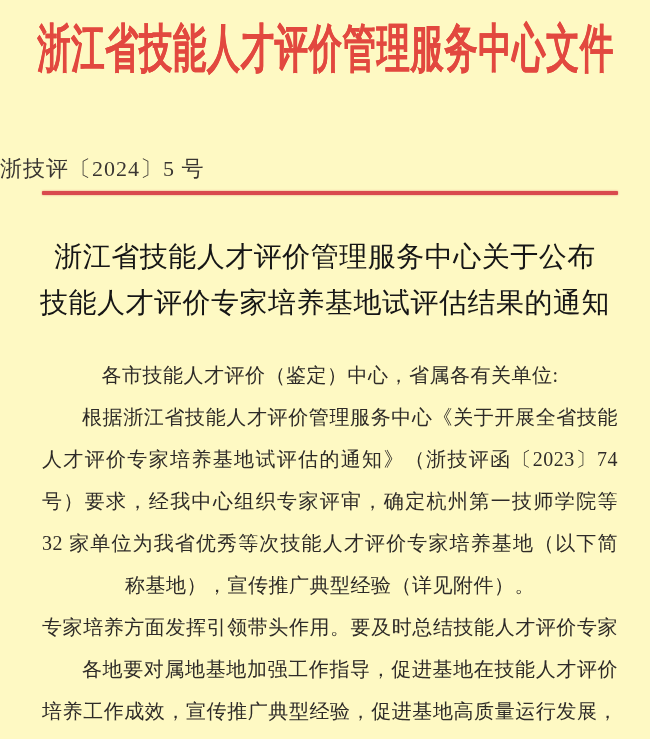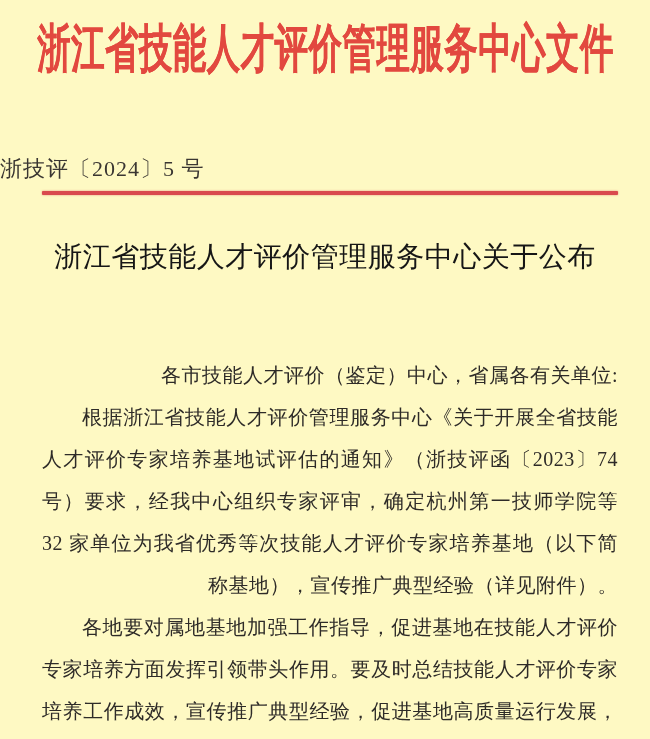--- a/index.html
+++ b/index.html
@@ -78,21 +78,21 @@
     top: 354px;
     left: 42px;
     width: 576px;
     font-size: 20px;
     color: #2e2b28;
     line-height: 42px;
     letter-spacing: 0.5px;
   }
   .line {
     white-space: nowrap;
-    text-align: right;
+    text-align: center;
   }
   .line.stretch {
     white-space: normal;
     text-align: justify;
     text-align-last: justify;
     text-justify: inter-character;
   }
   .line.indent {
     text-indent: 2em;
   }
@@ -105,27 +105,28 @@
   <div class="red-header">
     <span class="inner">浙江省技能人才评价管理服务中心文件</span>
   </div>
 
   <div class="doc-number">浙技评〔2024〕5 号</div>
 
   <div class="red-rule"></div>
 
   <div class="title-block">
     <div>浙江省技能人才评价管理服务中心关于公布</div>
+    <div>技能人才评价专家培养基地试评估结果的通知</div>
   </div>
 
   <div class="body-block">
     <div class="line">各市技能人才评价（鉴定）中心，省属各有关单位:</div>
     <div class="line indent stretch">根据浙江省技能人才评价管理服务中心《关于开展全省技能</div>
     <div class="line stretch">人才评价专家培养基地试评估的通知》（浙技评函〔2023〕74</div>
     <div class="line stretch">号）要求，经我中心组织专家评审，确定杭州第一技师学院等</div>
     <div class="line stretch">32 家单位为我省优秀等次技能人才评价专家培养基地（以下简</div>
     <div class="line">称基地），宣传推广典型经验（详见附件）。</div>
+    <div class="line stretch">专家培养方面发挥引领带头作用。要及时总结技能人才评价专家</div>
     <div class="line indent stretch">各地要对属地基地加强工作指导，促进基地在技能人才评价</div>
-    <div class="line stretch">专家培养方面发挥引领带头作用。要及时总结技能人才评价专家</div>
     <div class="line stretch">培养工作成效，宣传推广典型经验，促进基地高质量运行发展，</div>
   </div>
 
 </div>
 
 </body></html>

